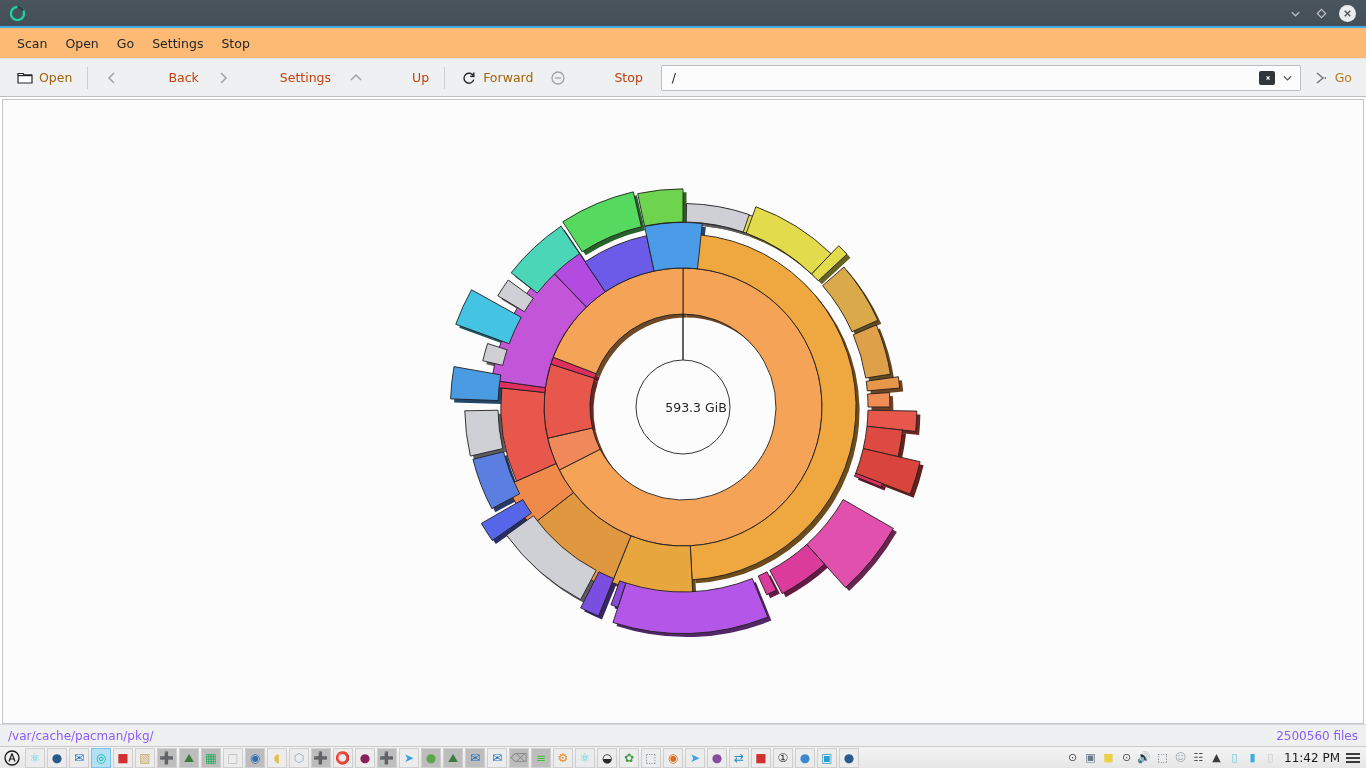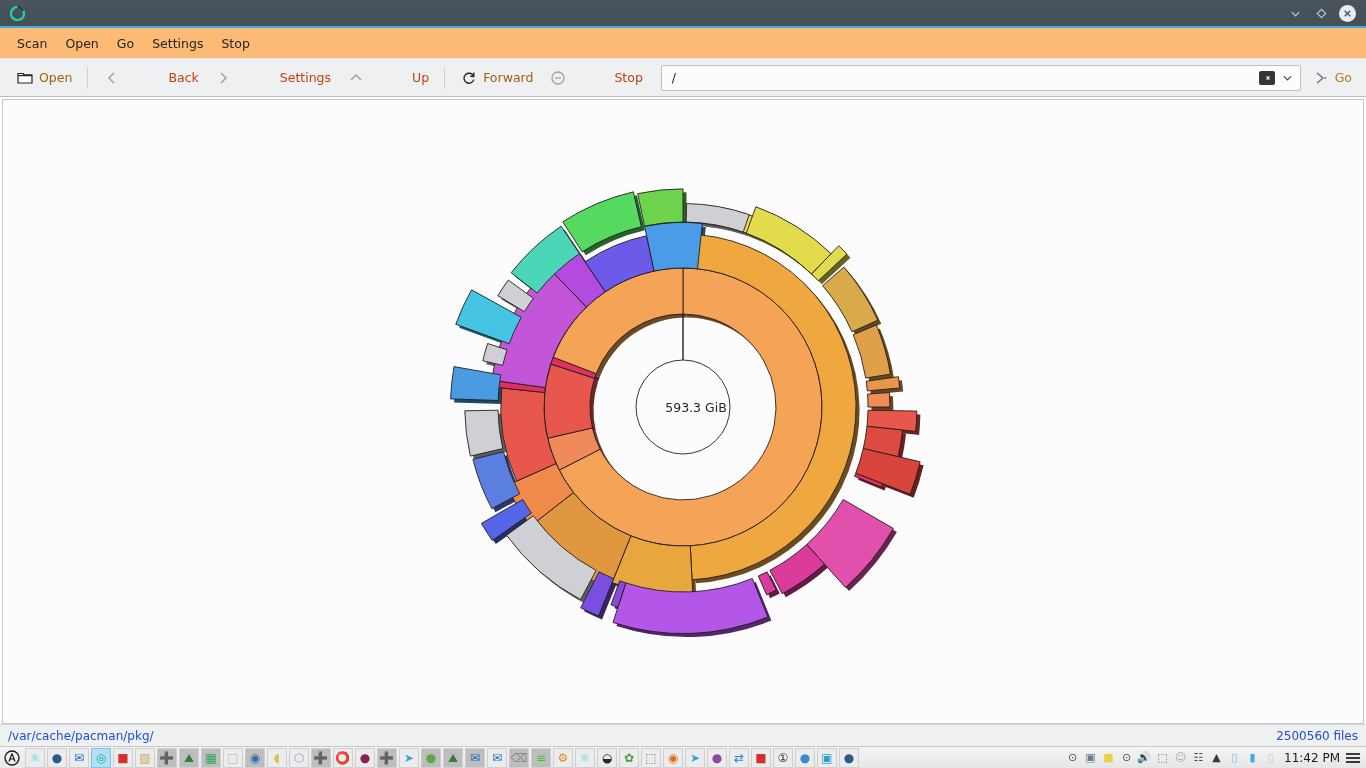--- a/index.html
+++ b/index.html
@@ -71,21 +71,21 @@
     position: absolute; background: #31363b; color: #eff0f1;
     border: 1px solid #5c6166; border-radius: 3px;
     padding: 6px 9px; font-size: 12.5px; line-height: 18px;
     box-shadow: 0 2px 6px rgba(0,0,0,.35);
   }
 
   
   #statusbar {
     flex: 0 0 22px; height: 22px; background: #eff0f1;
     display: flex; align-items: center; padding: 0 8px;
-    font-size: 12px; color: #1d4ed8; border-top: 1px solid #d5d7d9;
+    font-size: 12px; color: #8b5cf6; border-top: 1px solid #d5d7d9;
   }
   #statusbar .right { margin-left: auto; }
 
   
   #taskbar {
     flex: 0 0 22px; height: 22px;
     background: linear-gradient(180deg,#f4f4f4 0%, #e6e6e6 100%);
     display: flex; align-items: center; gap: 0px; padding: 0 2px;
     border-top: 1px solid #c9c9c9;
   }

